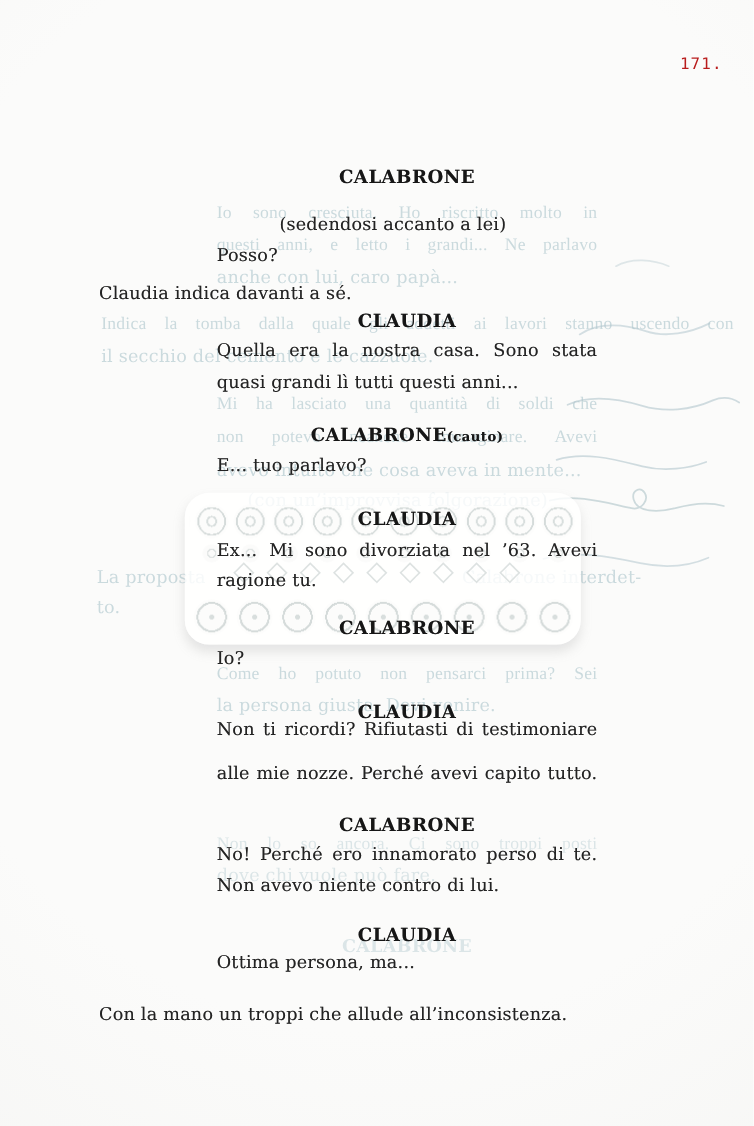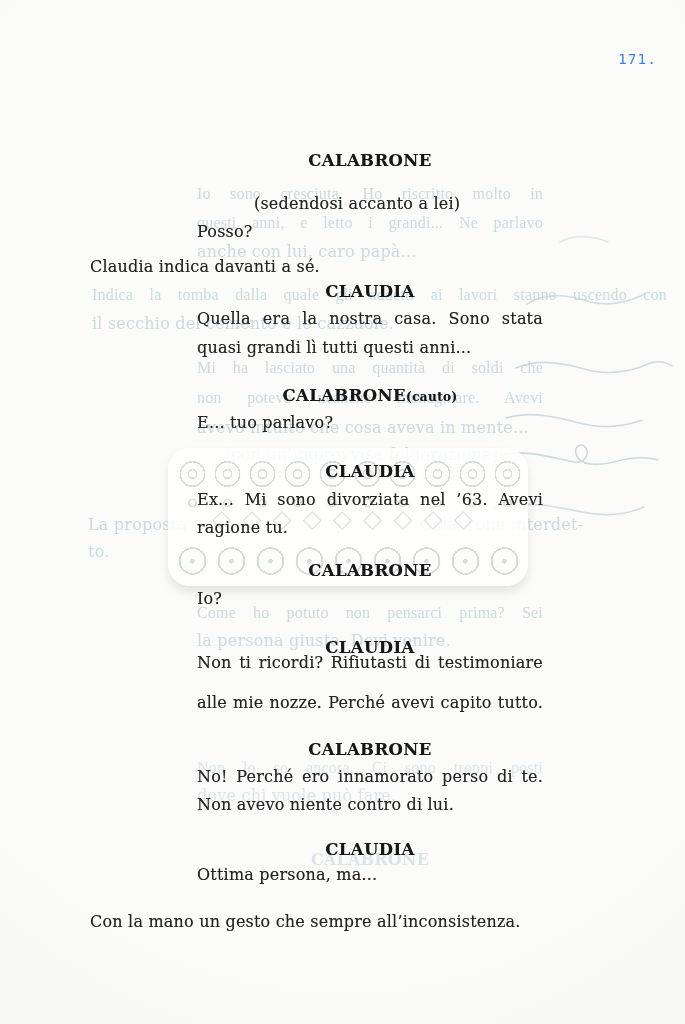--- a/index.html
+++ b/index.html
@@ -15,21 +15,21 @@
   
   .ln{position:absolute;font-size:16px;line-height:22px;letter-spacing:.2px;
       text-shadow:0 0 .4px rgba(40,40,40,.45);}
   .dialogue,.paren,.character{left:197px;width:346px;}
   .character{text-align:center;font-weight:bold;font-size:16.5px;letter-spacing:.4px;color:#161616;}
   .paren{left:254px;width:auto;margin-top:12px;}
   .action{left:90px;width:575px;}
   .just{text-align:justify;text-align-last:justify;}
   .pagenum{position:absolute;top:51px;right:28px;
       font-family:"DejaVu Sans Mono","Liberation Mono",monospace;
-      font-size:14.5px;color:#3b82f6;letter-spacing:1px;}
+      font-size:14.5px;color:#b91c1c;letter-spacing:1px;}
 
   
   .ghost{position:absolute;font-size:16px;line-height:22px;letter-spacing:.2px;
       color:#9fbcc4;opacity:.52;}
   .ghost.dcol{left:197px;width:346px;}
   .ghost.acol{left:92px;width:575px;}
   .ghost.just{text-align:justify;text-align-last:justify;font-family:Liberation Serif, serif;}
   .ghost.bold{font-weight:bold;text-align:center;}
   .ghost.faint{opacity:.34;}
 
@@ -121,16 +121,16 @@
     <div class="ln character" style="top:560px">CALABRONE</div>
     <div class="ln dialogue" style="top:588px">Io?</div>
     <div class="ln character" style="top:637px">CLAUDIA</div>
     <div class="ln dialogue just" style="top:652px">Non ti ricordi? Rifiutasti di testimoniare</div>
     <div class="ln dialogue just" style="top:692px">alle mie nozze. Perché avevi capito tutto.</div>
     <div class="ln character" style="top:739px">CALABRONE</div>
     <div class="ln dialogue just" style="top:766px">No! Perché ero innamorato perso di te.</div>
     <div class="ln dialogue" style="top:794px">Non avevo niente contro di lui.</div>
     <div class="ln character" style="top:839px">CLAUDIA</div>
     <div class="ln dialogue" style="top:864px">Ottima persona, ma...</div>
-    <div class="ln action" style="top:911px">Con la mano un gesto che sempre all’inconsistenza.</div>
+    <div class="ln action" style="top:911px">Con la mano un troppi che allude all’inconsistenza.</div>
   </div>
 
 </div>
 
 </body></html>

